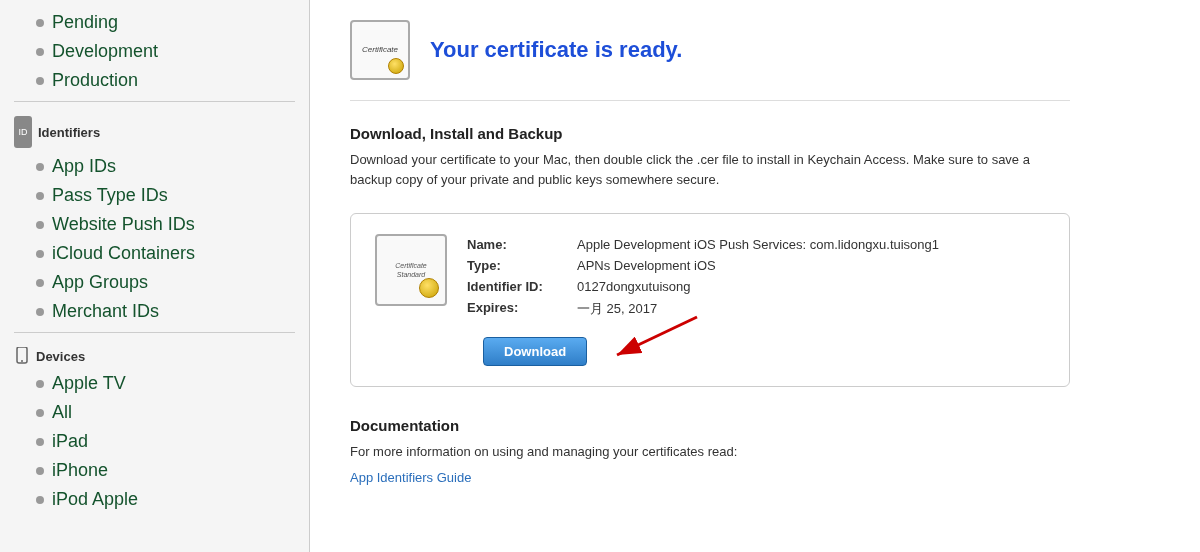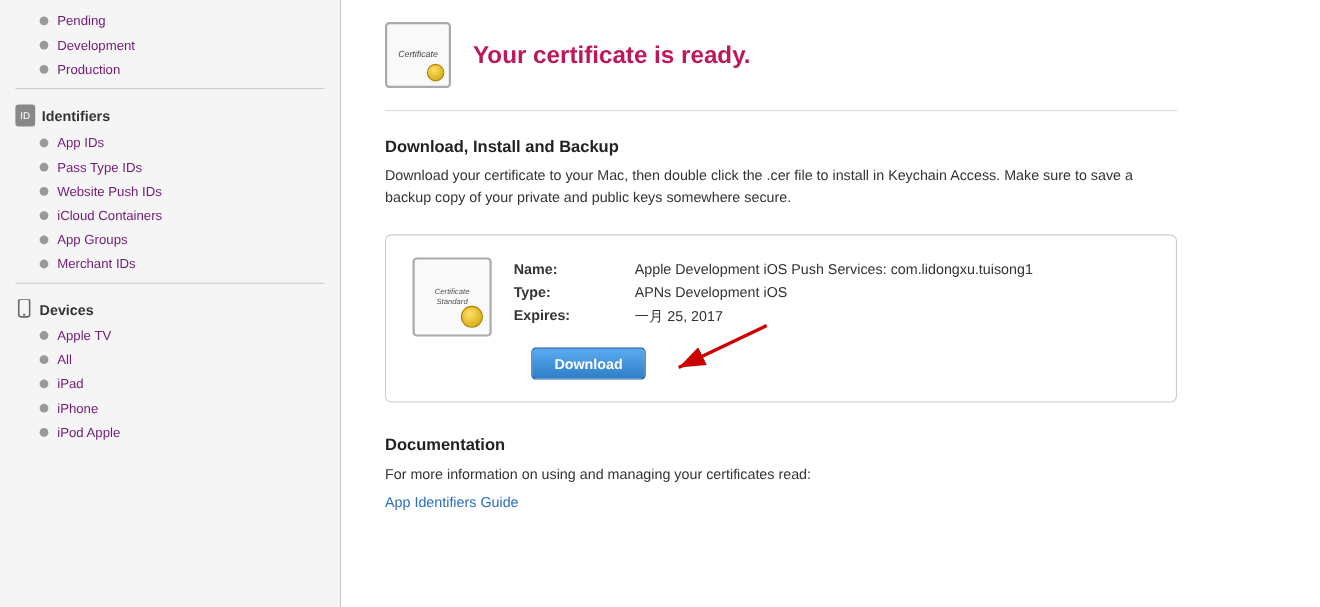--- a/index.html
+++ b/index.html
@@ -33,21 +33,21 @@
       font-weight: bold;
       font-size: 13px;
       color: #333;
     }
 
     .sidebar-group-header .group-icon {
       display: inline-flex;
       align-items: center;
       justify-content: center;
       width: 18px;
-      height: 20px;
+      height: 32px;
       background: #888;
       border-radius: 3px;
       color: white;
       font-size: 9px;
       font-weight: normal;
       margin-right: 6px;
       flex-shrink: 0;
     }
 
     .sidebar-group-header .device-icon {
@@ -57,23 +57,23 @@
       width: 16px;
       height: 18px;
       margin-right: 6px;
       flex-shrink: 0;
     }
 
     .sidebar-item {
       display: flex;
       align-items: center;
       padding: 4px 14px 4px 36px;
-      color: #701a75;
+      color: #14532d;
       cursor: pointer;
-      font-size: 12px;
+      font-size: 18px;
     }
 
     .sidebar-item .dot {
       width: 8px;
       height: 8px;
       border-radius: 50%;
       background: #999;
       margin-right: 8px;
       flex-shrink: 0;
     }
@@ -134,21 +134,21 @@
       width: 16px;
       height: 16px;
       border-radius: 50%;
       background: radial-gradient(circle at 40% 35%, #ffe066, #c8a000);
       border: 1px solid #b08000;
     }
 
     .cert-ready-title {
       font-size: 22px;
       font-weight: bold;
-      color: #be185d;
+      color: #1d4ed8;
     }
 
     
     .section-title {
       font-size: 15px;
       font-weight: bold;
       color: #222;
       margin-bottom: 8px;
     }
 
@@ -380,20 +380,24 @@
           <tbody>
               <tr>
             <td>Name:</td>
             <td>Apple Development iOS Push Services: com.lidongxu.tuisong1</td>
           </tr>
           <tr>
             <td>Type:</td>
             <td>APNs Development iOS</td>
           </tr>
           <tr>
+            <td>Identifier ID:</td>
+            <td>0127dongxutuisong</td>
+          </tr>
+          <tr>
             <td>Expires:</td>
             <td>一月 25, 2017</td>
           </tr>
         </tbody>
           </table>
 
         
         <div class="download-area">
           <button class="download-btn">Download</button>
           

